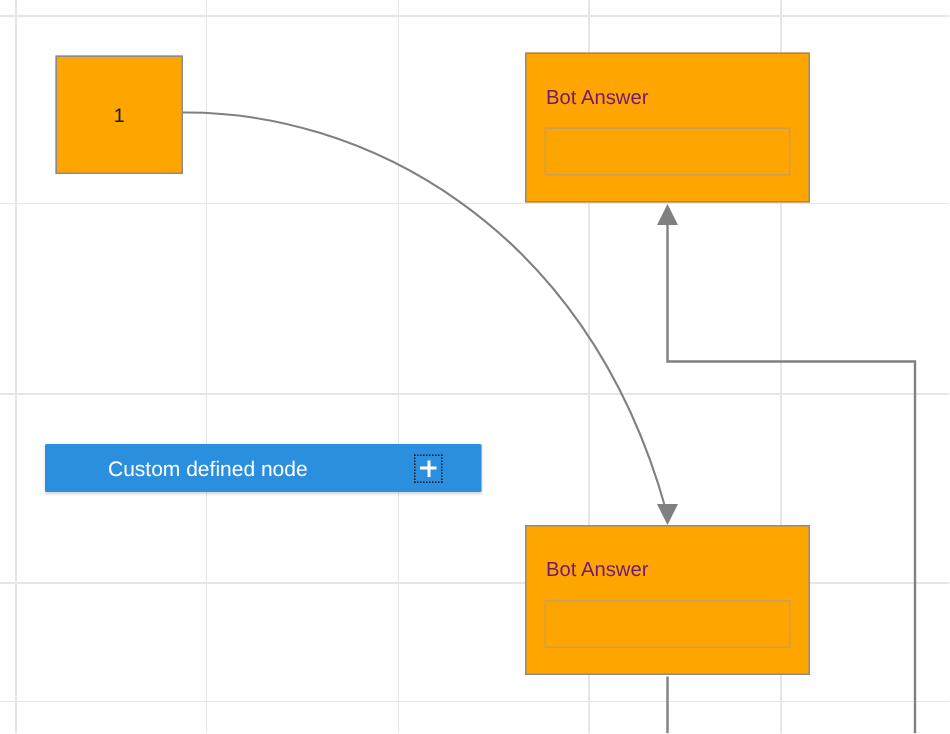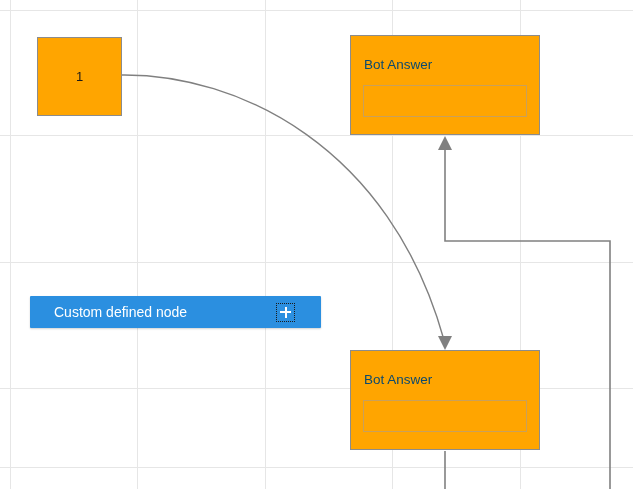--- a/index.html
+++ b/index.html
@@ -40,21 +40,21 @@
   .node-num {
     font-size: 13px;
     color: #1a1a1a;
     line-height: 1;
   }
   .node-title {
     position: absolute;
     left: 13px;
     top: 22px;
     font-size: 13.5px;
-    color: #0c4a6e;
+    color: #701a75;
     line-height: 1;
     white-space: nowrap;
   }
   .node-slot {
     position: absolute;
     left: 12px;
     right: 12px;
     top: 49px;
     height: 32px;
     box-sizing: border-box;
@@ -66,21 +66,21 @@
     position: absolute;
     box-sizing: border-box;
     background: #2B8FE0;
     display: flex;
     align-items: center;
     border-radius: 1px;
     box-shadow: 0 1px 2px rgba(0,0,0,0.18);
   }
   .palette-label {
     flex: 1 1 auto;
-    padding-left: 24px;
+    padding-left: 42px;
     color: #ffffff;
     font-size: 14px;
     line-height: 1;
     white-space: nowrap;
   }
   .palette-add {
     flex: 0 0 auto;
     width: 19px;
     height: 19px;
     margin-right: 26px;

